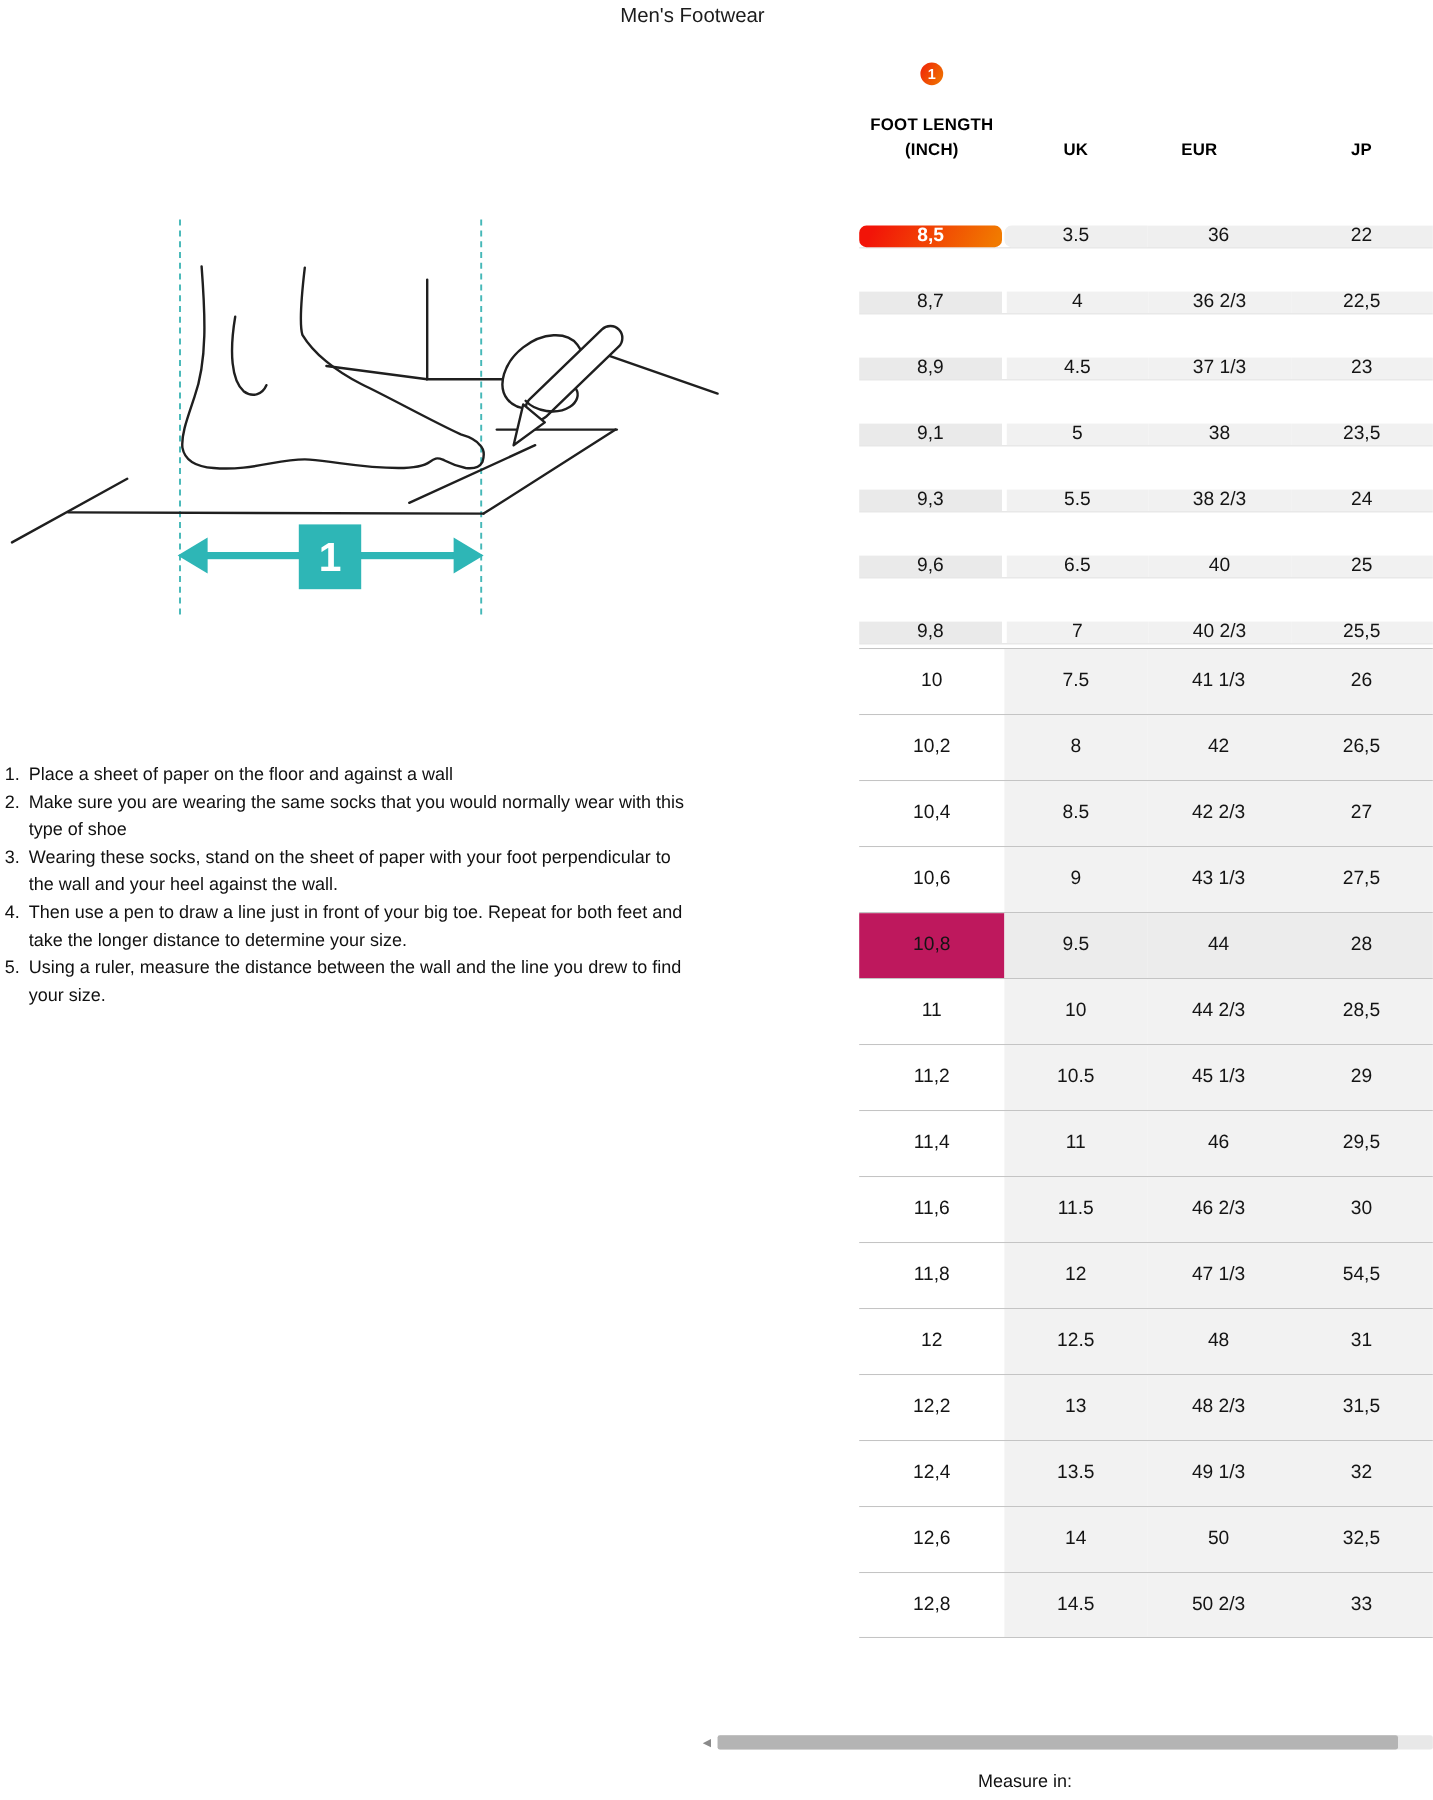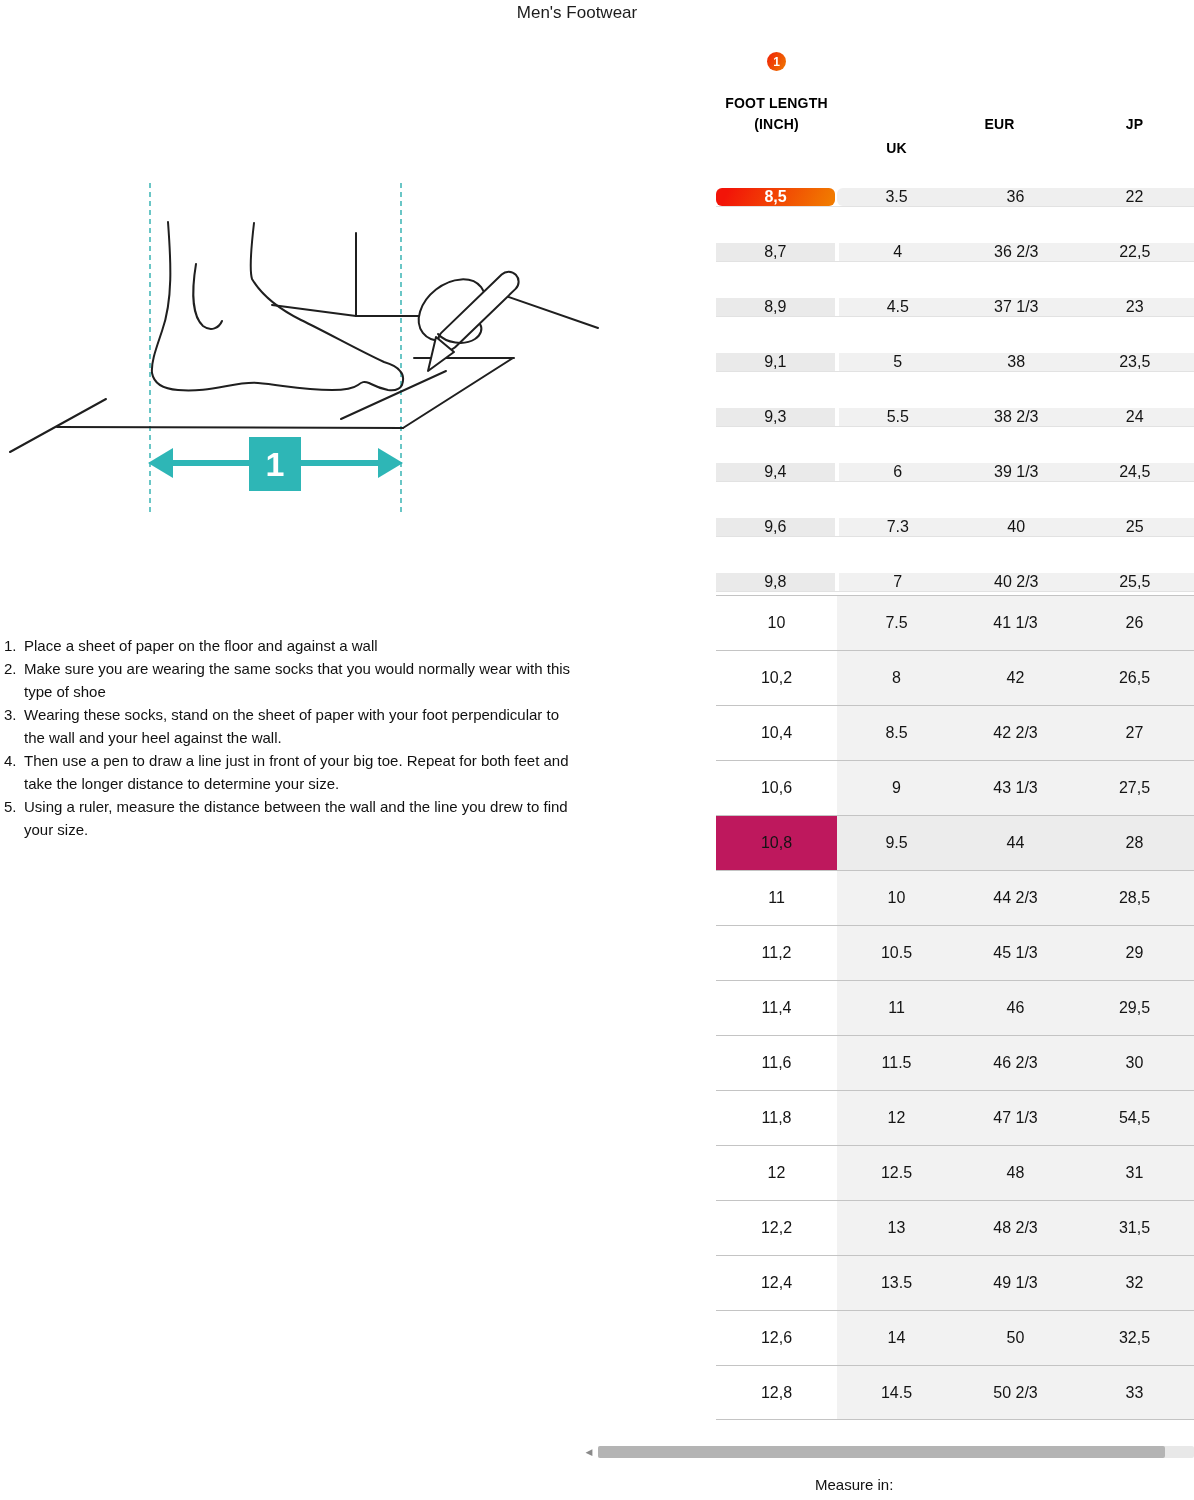--- a/index.html
+++ b/index.html
@@ -20,21 +20,21 @@
   #instructions li .num { width:20px; flex:0 0 20px; }
   #instructions li .txt { flex:1; }
 
   
   .hdr { font-weight:bold; font-size:14px; line-height:21px; text-align:center; color:#000; letter-spacing:.2px; }
   #badge-wrap { left:716px; top:52px; width:121px; display:flex; justify-content:center; }
   #badge { width:19px; height:19px; border-radius:50%; color:#fff; font-size:12px; font-weight:bold;
            display:flex; align-items:center; justify-content:center;
            background:linear-gradient(120deg,#f02108,#ef7a00); }
   #hdr-col1 { left:716px; top:93px; width:121px; }
-  #hdr-uk  { left:837px; top:114px; width:119px;margin-top:24px; }
+  #hdr-uk  { left:837px; top:114px; width:119px; }
   #hdr-eur { left:940px; top:114px; width:119px; }
   #hdr-jp  { left:1075px; top:114px; width:119px; }
 
   
   #rows { left:716px; top:155px; width:478px; }
   .row { display:flex; width:478px; }
   .row.gapped { height:52px; border-bottom:1px solid #e2e2e2; margin-bottom:3px;align-items:flex-end; }
   .row.lined  { height:55px; border-top:1px solid #c4c4c4; }
   .row.lined:last-child { border-bottom:1px solid #c4c4c4; }
   .cell { display:flex; align-items:center; justify-content:center; font-size:16px; color:#141414; }
@@ -176,28 +176,22 @@
       <div class="cell c3">38</div>
       <div class="cell c4">23,5</div>
     </div>
     <div class="row shaded gapped">
       <div class="cell c1">9,3</div>
       <div class="cell c2">5.5</div>
       <div class="cell c3">38 2/3</div>
       <div class="cell c4">24</div>
     </div>
     <div class="row shaded gapped">
-      <div class="cell c1">9,4</div>
-      <div class="cell c2">6</div>
-      <div class="cell c3">39 1/3</div>
-      <div class="cell c4">24,5</div>
-    </div>
-    <div class="row shaded gapped">
       <div class="cell c1">9,6</div>
-      <div class="cell c2">7.3</div>
+      <div class="cell c2">6.5</div>
       <div class="cell c3">40</div>
       <div class="cell c4">25</div>
     </div>
     <div class="row shaded gapped">
       <div class="cell c1">9,8</div>
       <div class="cell c2">7</div>
       <div class="cell c3">40 2/3</div>
       <div class="cell c4">25,5</div>
     </div>
     <div class="row plain lined">

